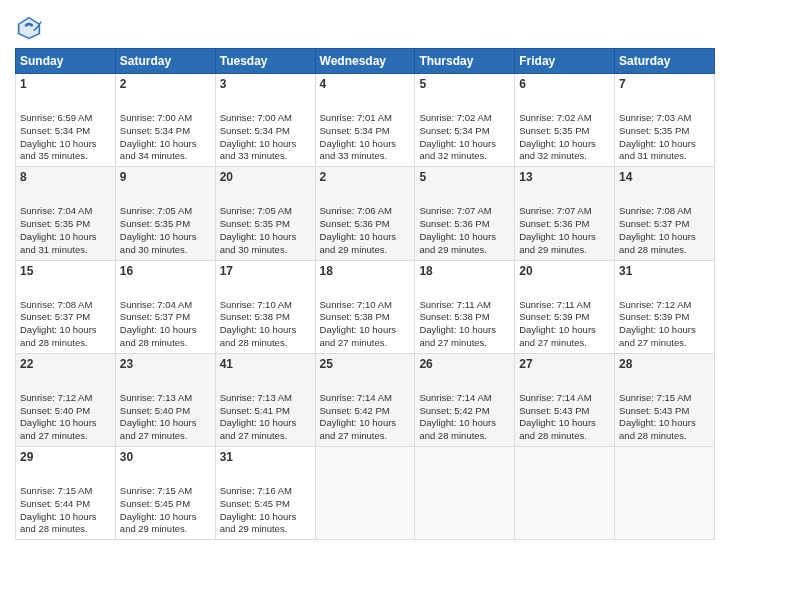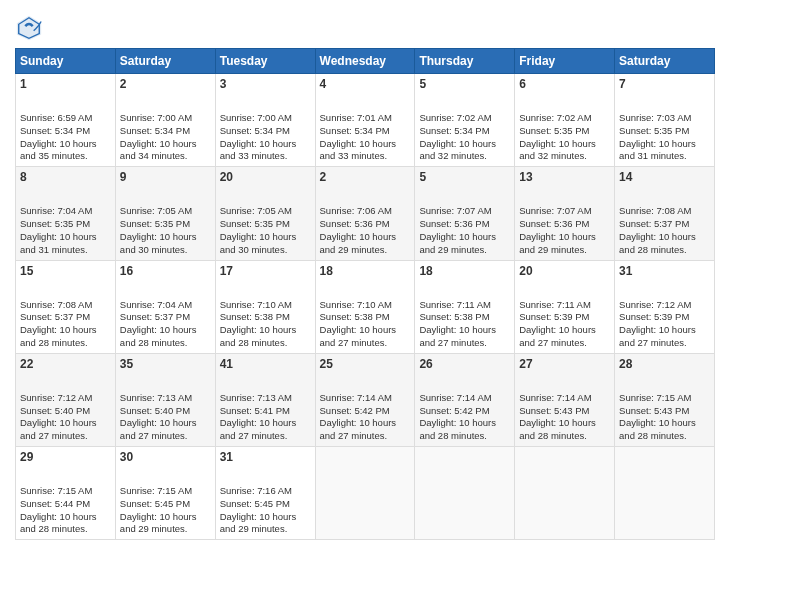--- a/index.html
+++ b/index.html
@@ -228,21 +228,21 @@
             <span class="day-num">31</span>
             <div class="cell-content"><span>Sunrise: 7:12 AM</span><br><span>Sunset: 5:39 PM</span><br><span>Daylight: 10 hours and 27 minutes.</span></div>
           </td>
         </tr>
         <tr>
           <td>
             <span class="day-num">22</span>
             <div class="cell-content"><span>Sunrise: 7:12 AM</span><br><span>Sunset: 5:40 PM</span><br><span>Daylight: 10 hours and 27 minutes.</span></div>
           </td>
           <td>
-            <span class="day-num">35</span>
+            <span class="day-num">23</span>
             <div class="cell-content"><span>Sunrise: 7:13 AM</span><br><span>Sunset: 5:40 PM</span><br><span>Daylight: 10 hours and 27 minutes.</span></div>
           </td>
           <td>
             <span class="day-num">41</span>
             <div class="cell-content"><span>Sunrise: 7:13 AM</span><br><span>Sunset: 5:41 PM</span><br><span>Daylight: 10 hours and 27 minutes.</span></div>
           </td>
           <td>
             <span class="day-num">25</span>
             <div class="cell-content"><span>Sunrise: 7:14 AM</span><br><span>Sunset: 5:42 PM</span><br><span>Daylight: 10 hours and 27 minutes.</span></div>
           </td>

